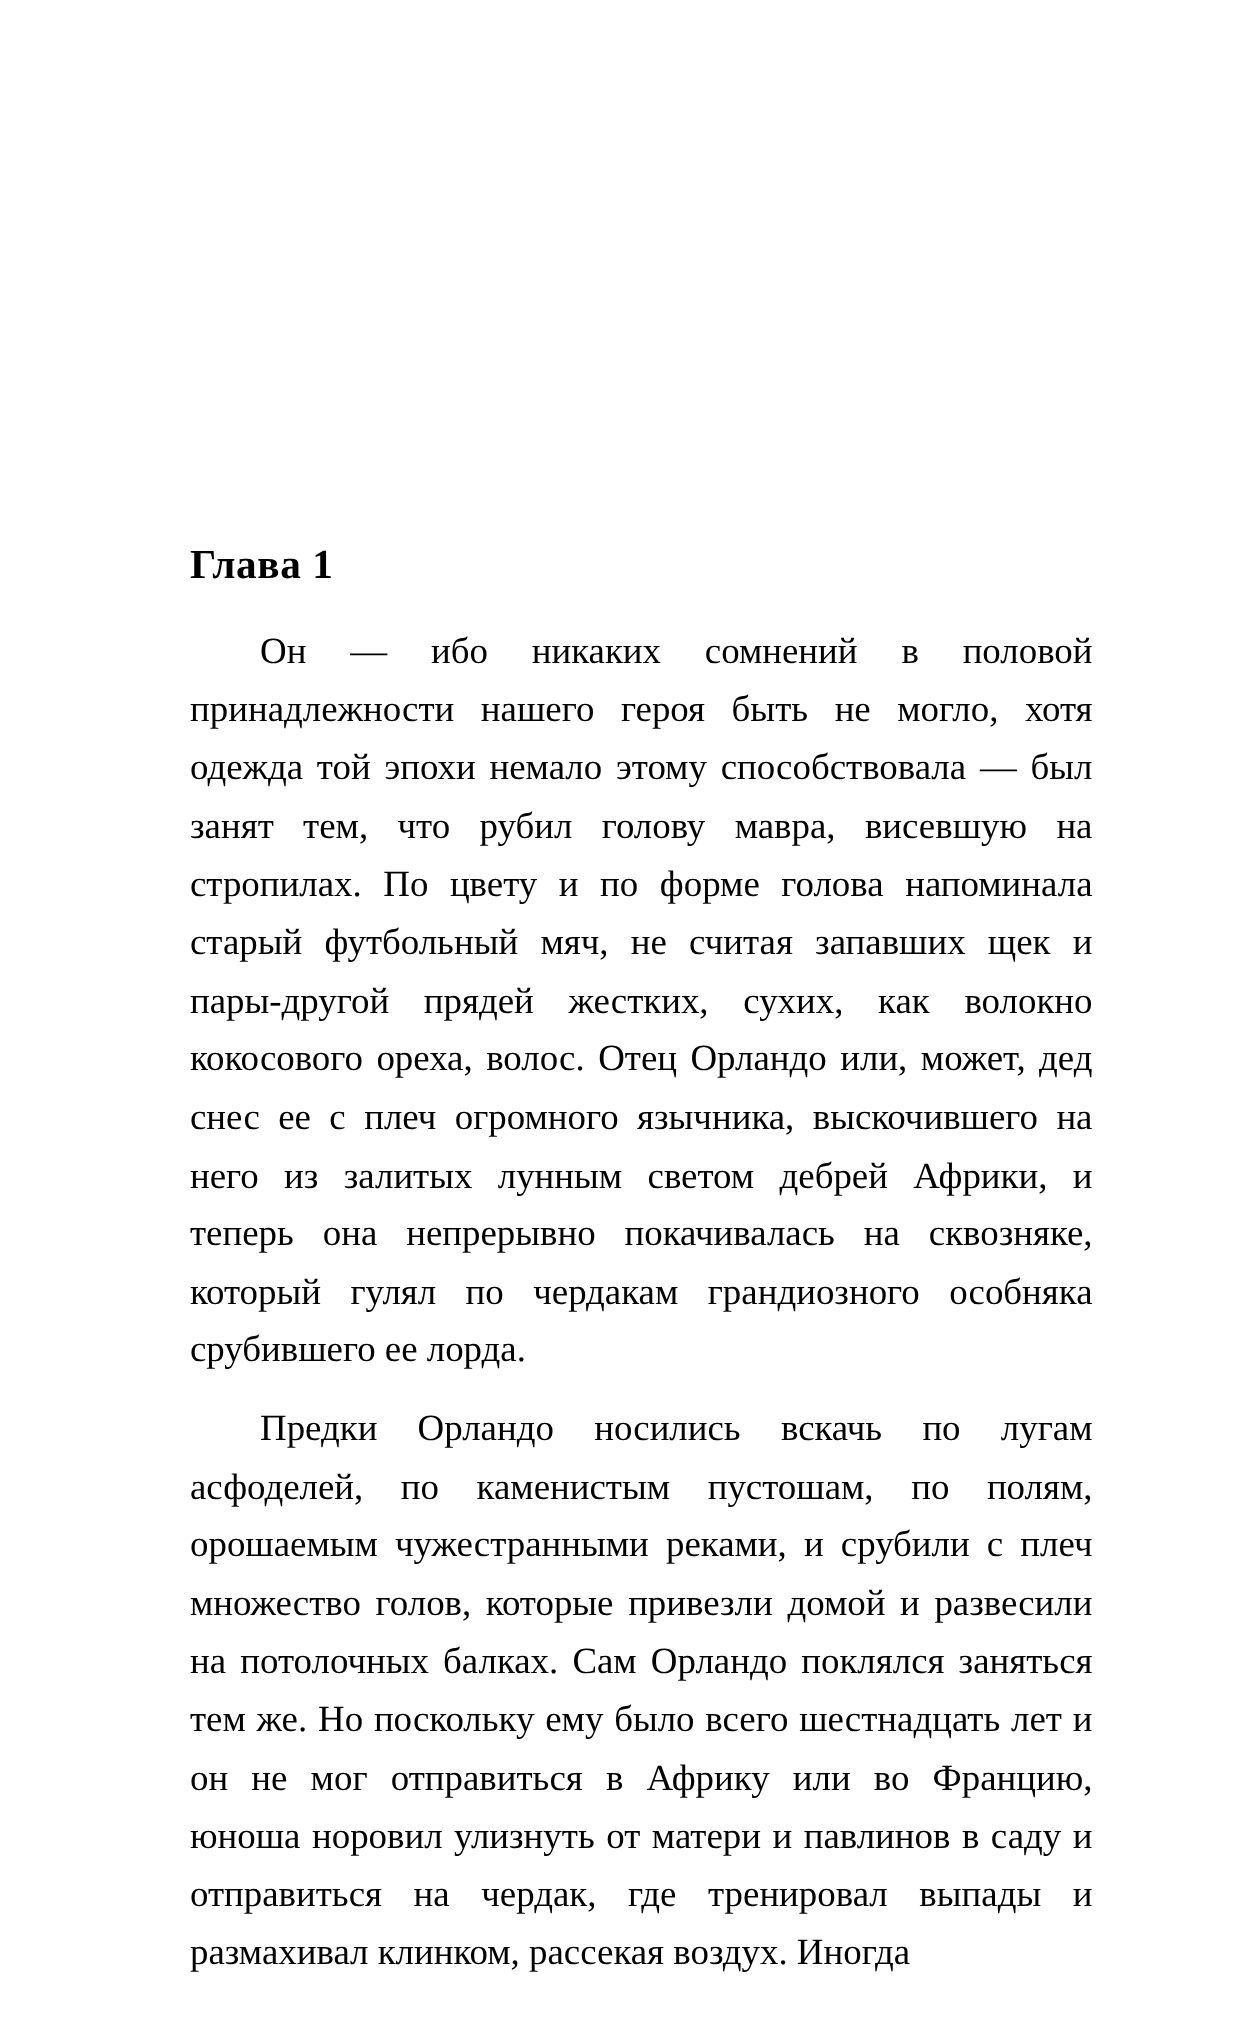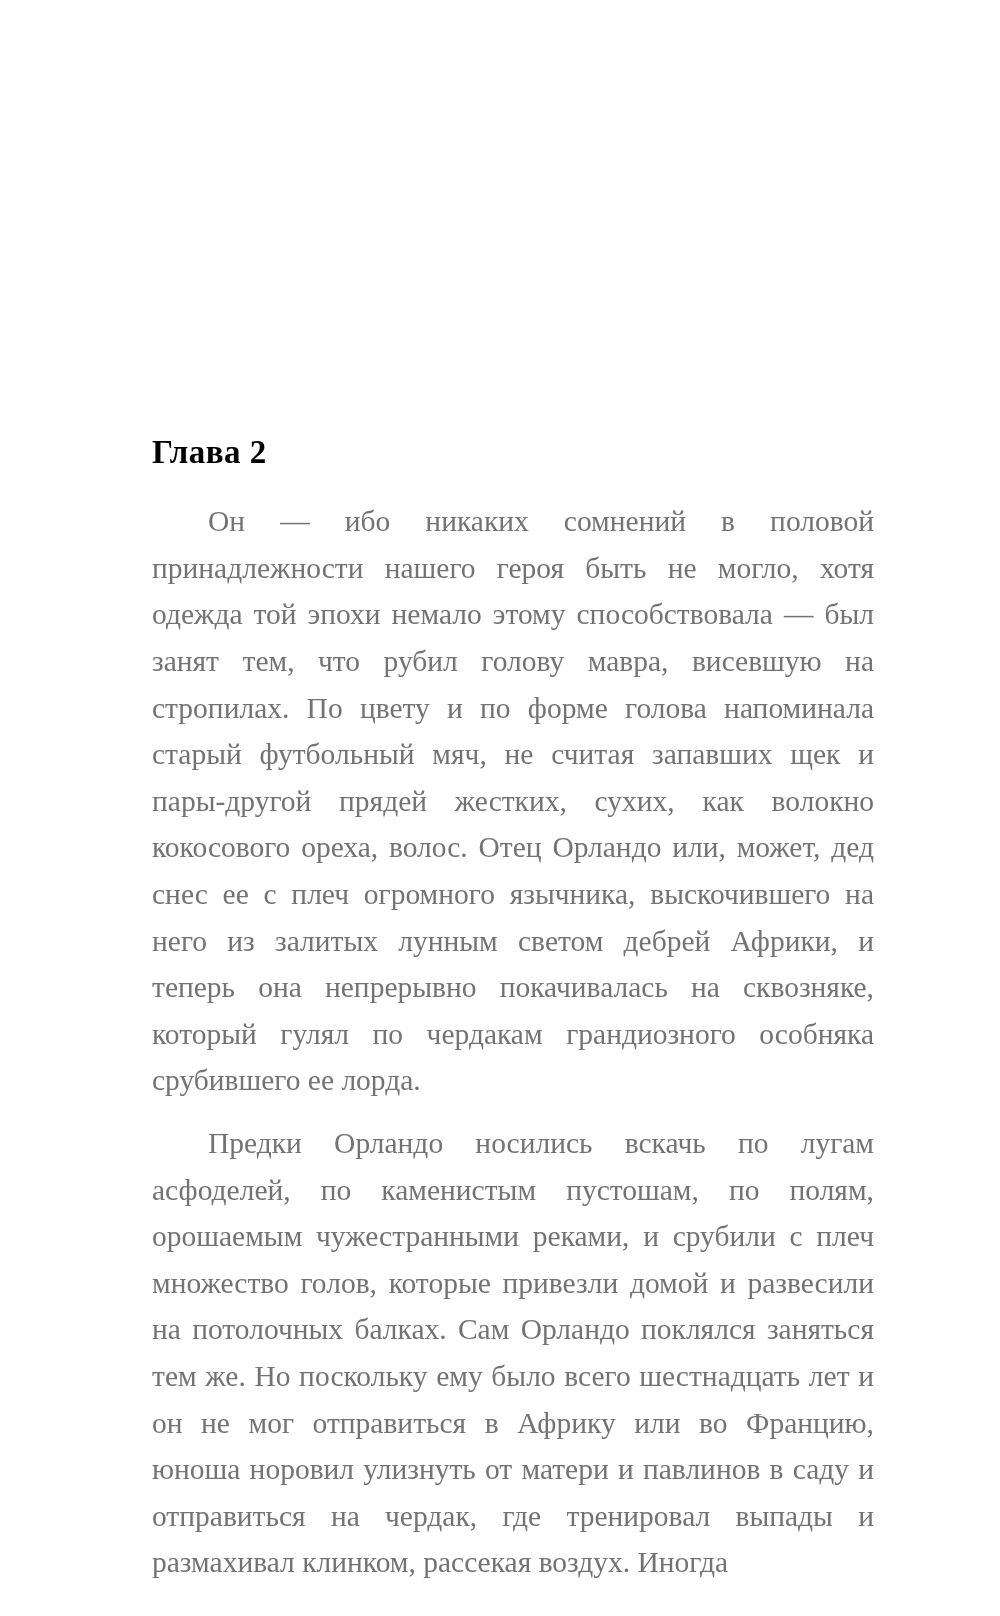--- a/index.html
+++ b/index.html
@@ -26,35 +26,35 @@
     font-size: 33px;
     color: #000000;
     letter-spacing: 0.5px;
     margin: 0 0 28px 0;
     line-height: 1.1;
   }
   .body-text {
     font-family: "Liberation Serif", serif;
     font-size: 29.5px;
     line-height: 46.6px;
-    color: #737373;
+    color: #000000;
     text-align: justify;
     text-justify: inter-word;
     margin: 0;
     hyphens: manual;
   }
   .body-text + .body-text {
     margin-top: 16px;
   }
   .body-text {
     text-indent: 56px;
   }
 </style>
 </head>
 <body>
 
 <div class="page">
   <div class="content">
-    <h1 class="chapter-title">Глава 2</h1>
+    <h1 class="chapter-title">Глава 1</h1>
     <p class="body-text">Он — ибо никаких сомнений в половой принадлежности нашего героя быть не могло, хотя одежда той эпохи немало этому способствовала — был занят тем, что рубил голову мавра, висевшую на стропилах. По цвету и по форме голова напоминала старый футбольный мяч, не считая запавших щек и пары-другой прядей жестких, сухих, как волокно кокосового ореха, волос. Отец Орландо или, может, дед снес ее с плеч огромного язычника, выскочившего на него из залитых лунным светом дебрей Африки, и теперь она непрерывно покачивалась на сквозняке, который гулял по чердакам грандиозного особняка срубившего ее лорда.</p>
     <p class="body-text">Предки Орландо носились вскачь по лугам асфоделей, по каменистым пустошам, по полям, орошаемым чужестранными реками, и срубили с плеч множество голов, которые привезли домой и развесили на потолочных балках. Сам Орландо поклялся заняться тем же. Но поскольку ему было всего шестнадцать лет и он не мог отправиться в Африку или во Францию, юноша норовил улизнуть от матери и павлинов в саду и отправиться на чердак, где тренировал выпады и размахивал клинком, рассекая воздух. Иногда</p>
   </div>
 </div>
 
 </body></html>

